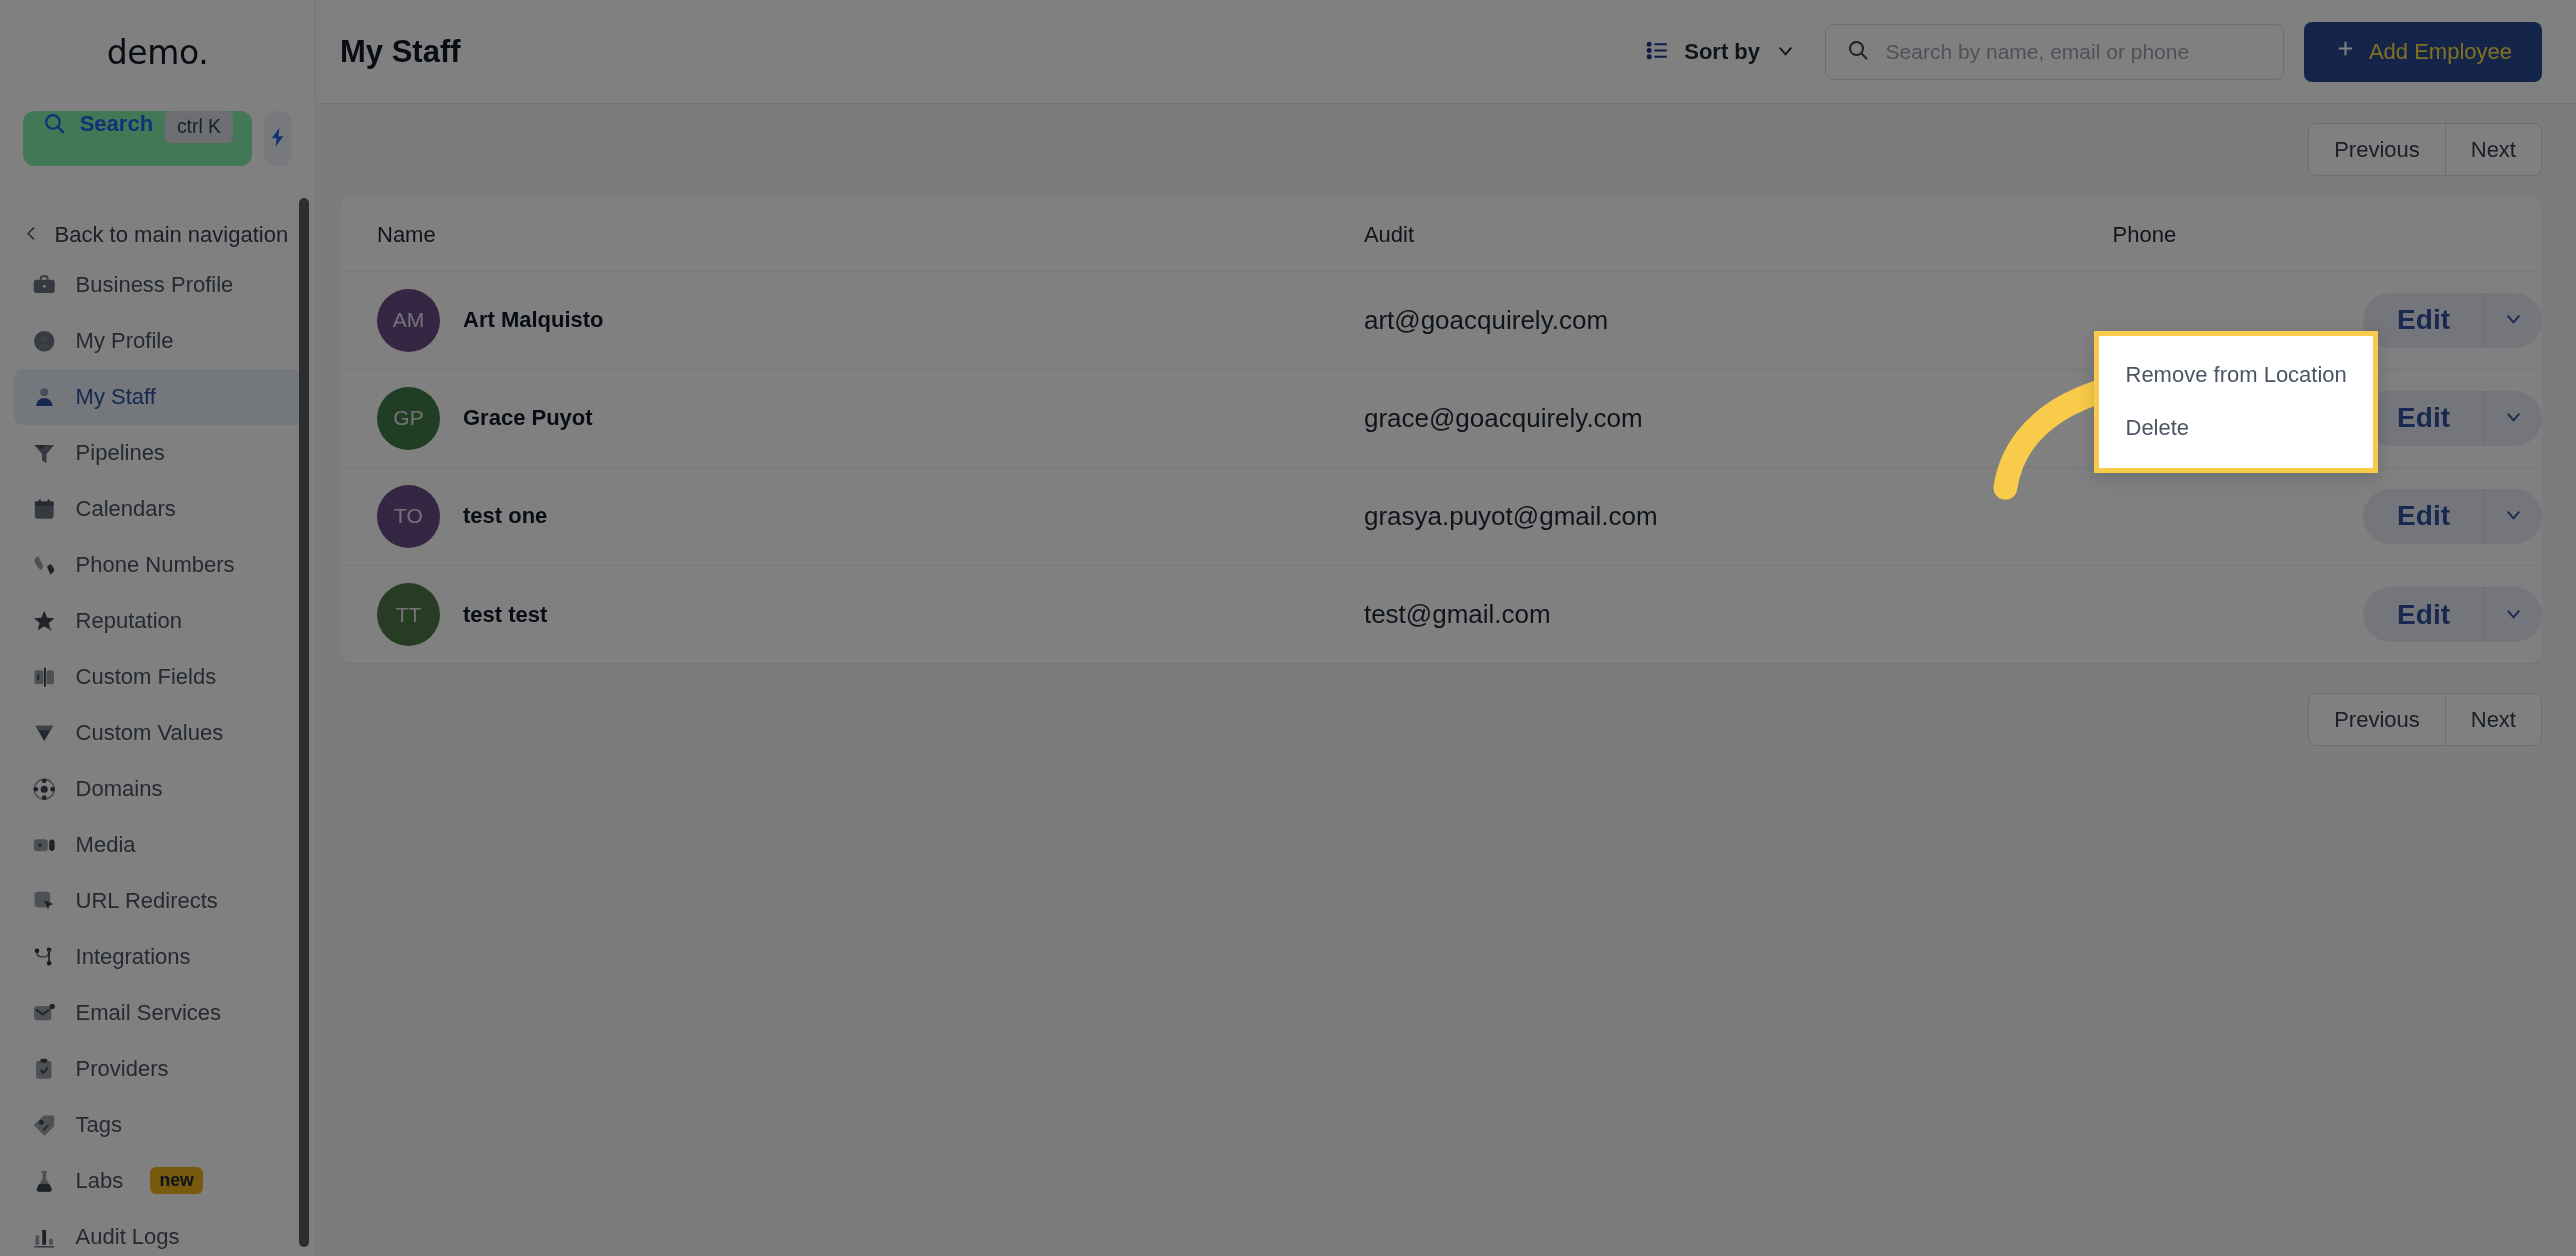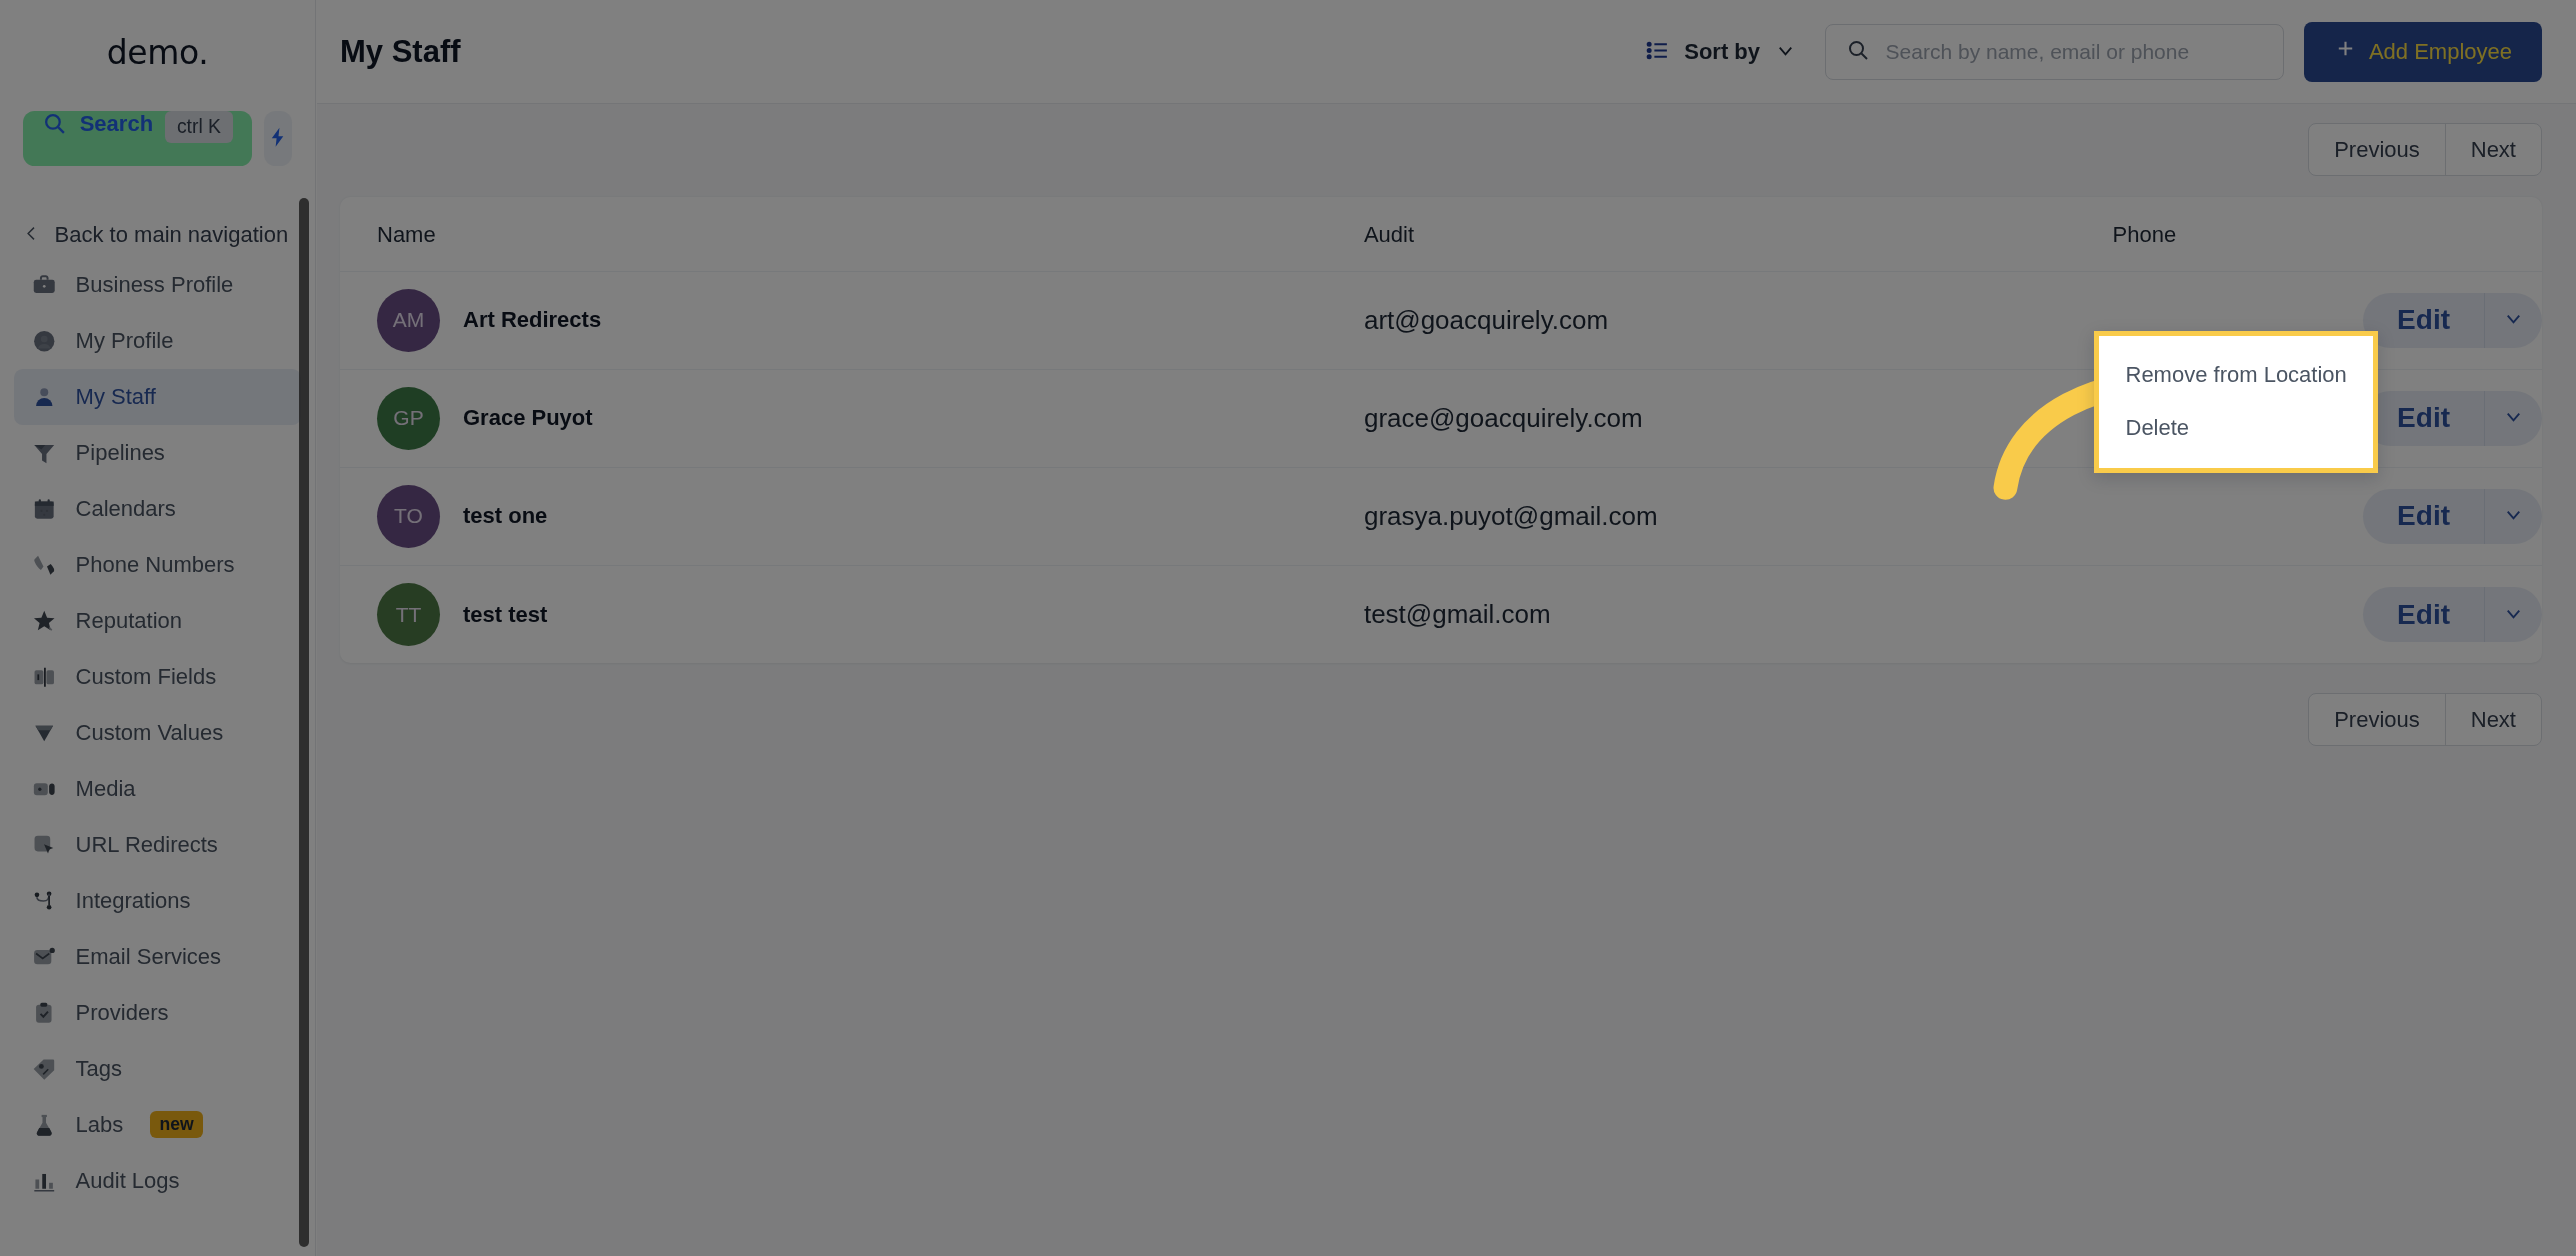--- a/index.html
+++ b/index.html
@@ -469,20 +469,33 @@
           <span class="lbl">Custom Fields</span>
         </div>
         <div class="nav-item">
           <span class="ico">
             <svg width="26.5" height="26.5" viewBox="0 0 24 24">
               <path d="M4 5.2h16l-8 14z" fill="#4b5563"></path>
               <path d="M4 5.2h16l-2.8 4H6.8z" fill="#7b838d"></path>
             </svg>
           </span>
           <span class="lbl">Custom Values</span>
+        </div>
+        <div class="nav-item">
+          <span class="ico">
+            <svg width="26.5" height="26.5" viewBox="0 0 24 24">
+              <circle cx="12" cy="12" r="9" fill="none" stroke="#8e949c" stroke-width="1.4"></circle>
+              <circle cx="12" cy="12" r="3.2" fill="#3f4650"></circle>
+              <circle cx="12" cy="4.4" r="2.1" fill="#3f4650"></circle>
+              <circle cx="12" cy="19.6" r="2.1" fill="#3f4650"></circle>
+              <circle cx="4.4" cy="12" r="2.1" fill="#3f4650"></circle>
+              <circle cx="19.6" cy="12" r="2.1" fill="#3f4650"></circle>
+            </svg>
+          </span>
+          <span class="lbl">Domains</span>
         </div>
         <div class="nav-item">
           <span class="ico">
             <svg width="26.5" height="26.5" viewBox="0 0 24 24">
               <rect x="2.6" y="6.6" width="12.6" height="10.8" rx="2.6" fill="#9aa0a8"></rect>
               <path d="M16.4 9.4c0-1.6 1.2-2.6 2.6-2.6s2.4 1 2.4 2.6v5.2c0 1.6-1 2.6-2.4 2.6s-2.6-1-2.6-2.6z" fill="#3f4650"></path>
               <circle cx="8" cy="12" r="1.5" fill="#3f4650"></circle>
             </svg>
           </span>
           <span class="lbl">Media</span>
@@ -625,21 +638,21 @@
             <th class="c-phone">Phone</th>
           </tr>
         </thead>
         <tbody id="table-body">
             <tr>
               <td>
                 <div class="name-cell">
                   <span class="avatar" style="background:#6b4f86">
                     <span>AM</span>
                   </span>
-                  <span class="name-text">Art Redirects</span>
+                  <span class="name-text">Art Malquisto</span>
                 </div>
               </td>
               <td><span class="email-text">art@goacquirely.com</span></td>
               <td class="action-cell"><span class="edit-group">
                   <button class="edit-btn">Edit</button>
                   <button class="caret-btn">
                     <span><svg width="23" height="23" viewBox="0 0 24 24" fill="none" stroke="#2f52a0" stroke-width="2">
                         <path d="M6 9 L12 16 L18 9"></path>
                       </svg></span>
                   </button>

